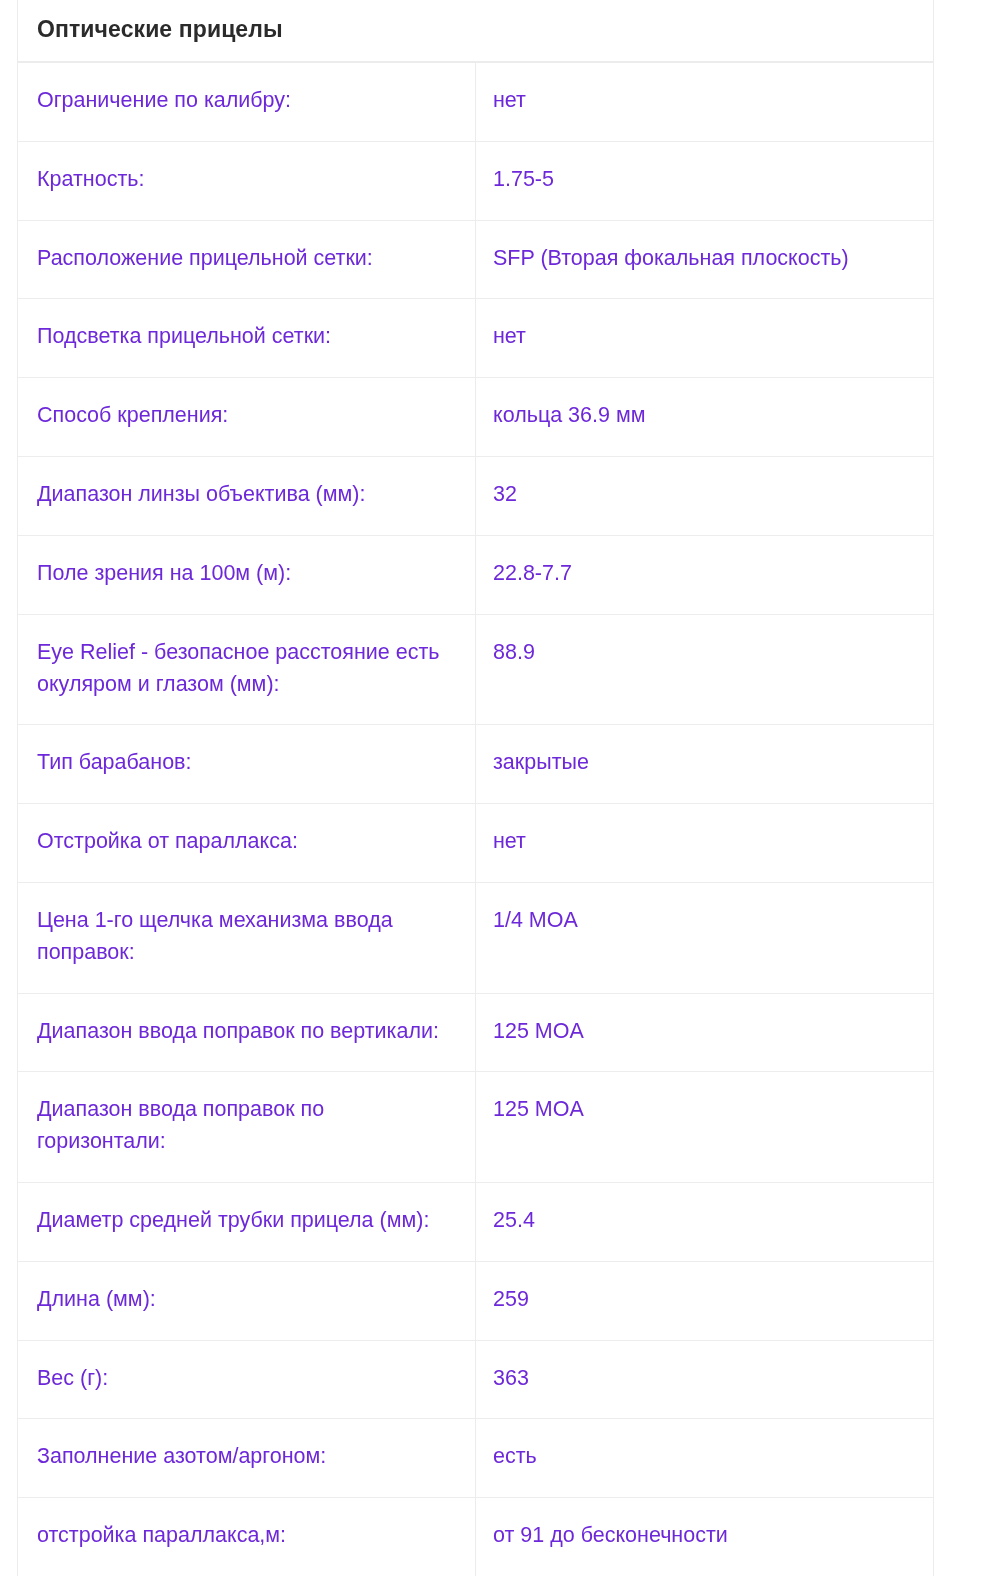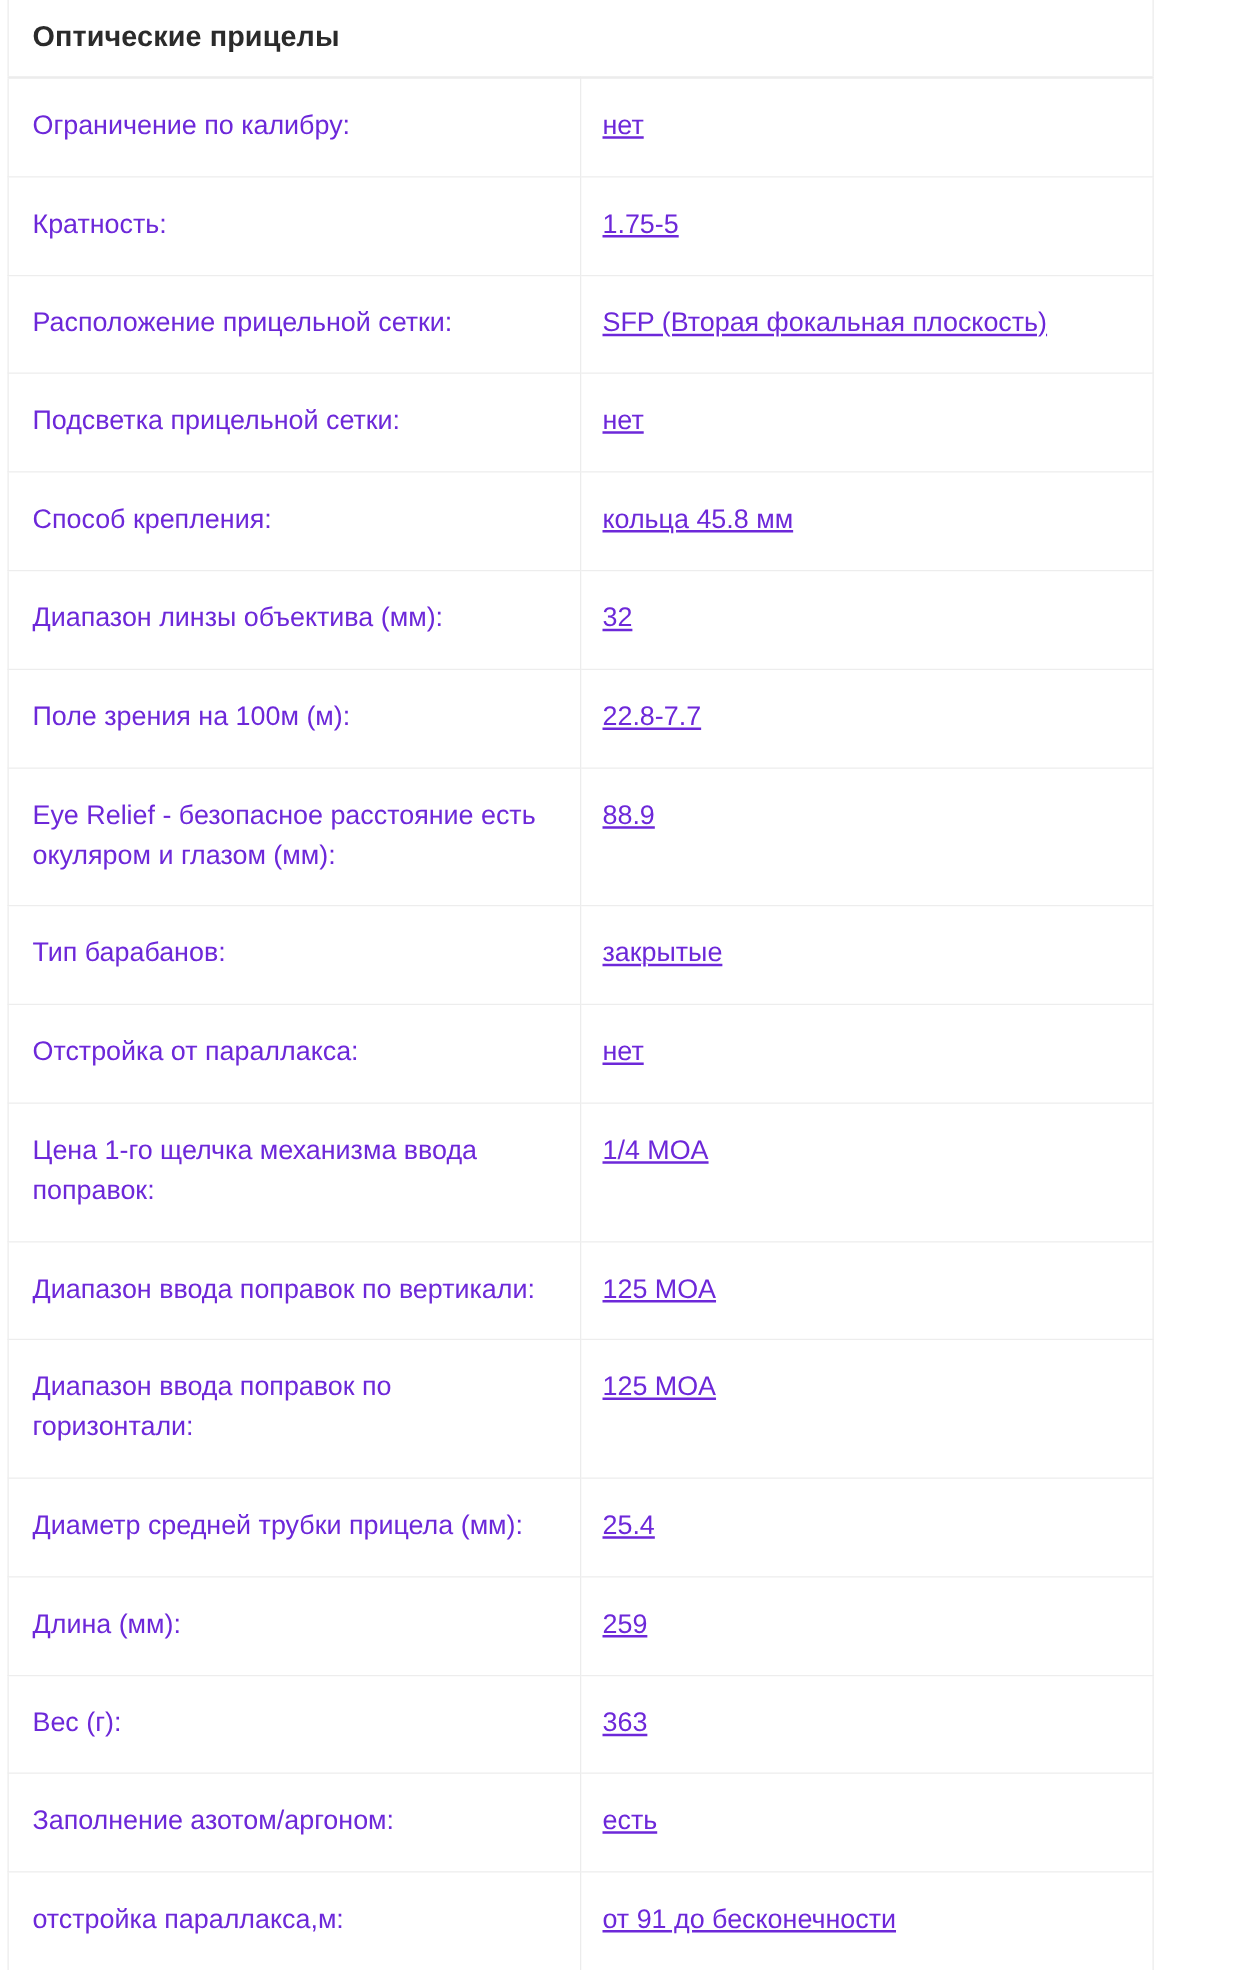--- a/index.html
+++ b/index.html
@@ -11,20 +11,21 @@
     width: 1000px;
     height: 1576px;
     font-family: "Liberation Sans", "DejaVu Sans", sans-serif;
     -webkit-font-smoothing: antialiased;
   }
 
   .spec-panel {
     box-sizing: border-box;
     width: 929px;
     padding: 0 6px 0 6px;
+    margin-left: 11px;
   }
 
   .spec-table {
     width: 100%;
     border-collapse: collapse;
     table-layout: fixed;
   }
 
   .spec-table caption,
   .spec-title-row td {
@@ -53,21 +54,20 @@
     line-height: 1.48;
   }
 
   .spec-table td.spec-name {
     width: 640px;
     padding: 22px 22px 24px 19px;
   }
 
   .spec-table td.spec-value {
     padding: 22px 28px 24px 17px;
-    text-decoration: underline;
   }
 
   
   .spec-table tr.spec-row td {
     border-top-color: #ededed;
     border-bottom-color: #ededed;
   }
 </style>
 </head>
 <body>
@@ -90,21 +90,21 @@
         <tr class="spec-row">
           <td class="spec-name">Расположение прицельной сетки:</td>
           <td class="spec-value">SFP (Вторая фокальная плоскость)</td>
         </tr>
         <tr class="spec-row">
           <td class="spec-name">Подсветка прицельной сетки:</td>
           <td class="spec-value">нет</td>
         </tr>
         <tr class="spec-row">
           <td class="spec-name">Способ крепления:</td>
-          <td class="spec-value">кольца 45.8 мм</td>
+          <td class="spec-value">кольца 36.9 мм</td>
         </tr>
         <tr class="spec-row">
           <td class="spec-name">Диапазон линзы объектива (мм):</td>
           <td class="spec-value">32</td>
         </tr>
         <tr class="spec-row">
           <td class="spec-name">Поле зрения на 100м (м):</td>
           <td class="spec-value">22.8-7.7</td>
         </tr>
         <tr class="spec-row">

